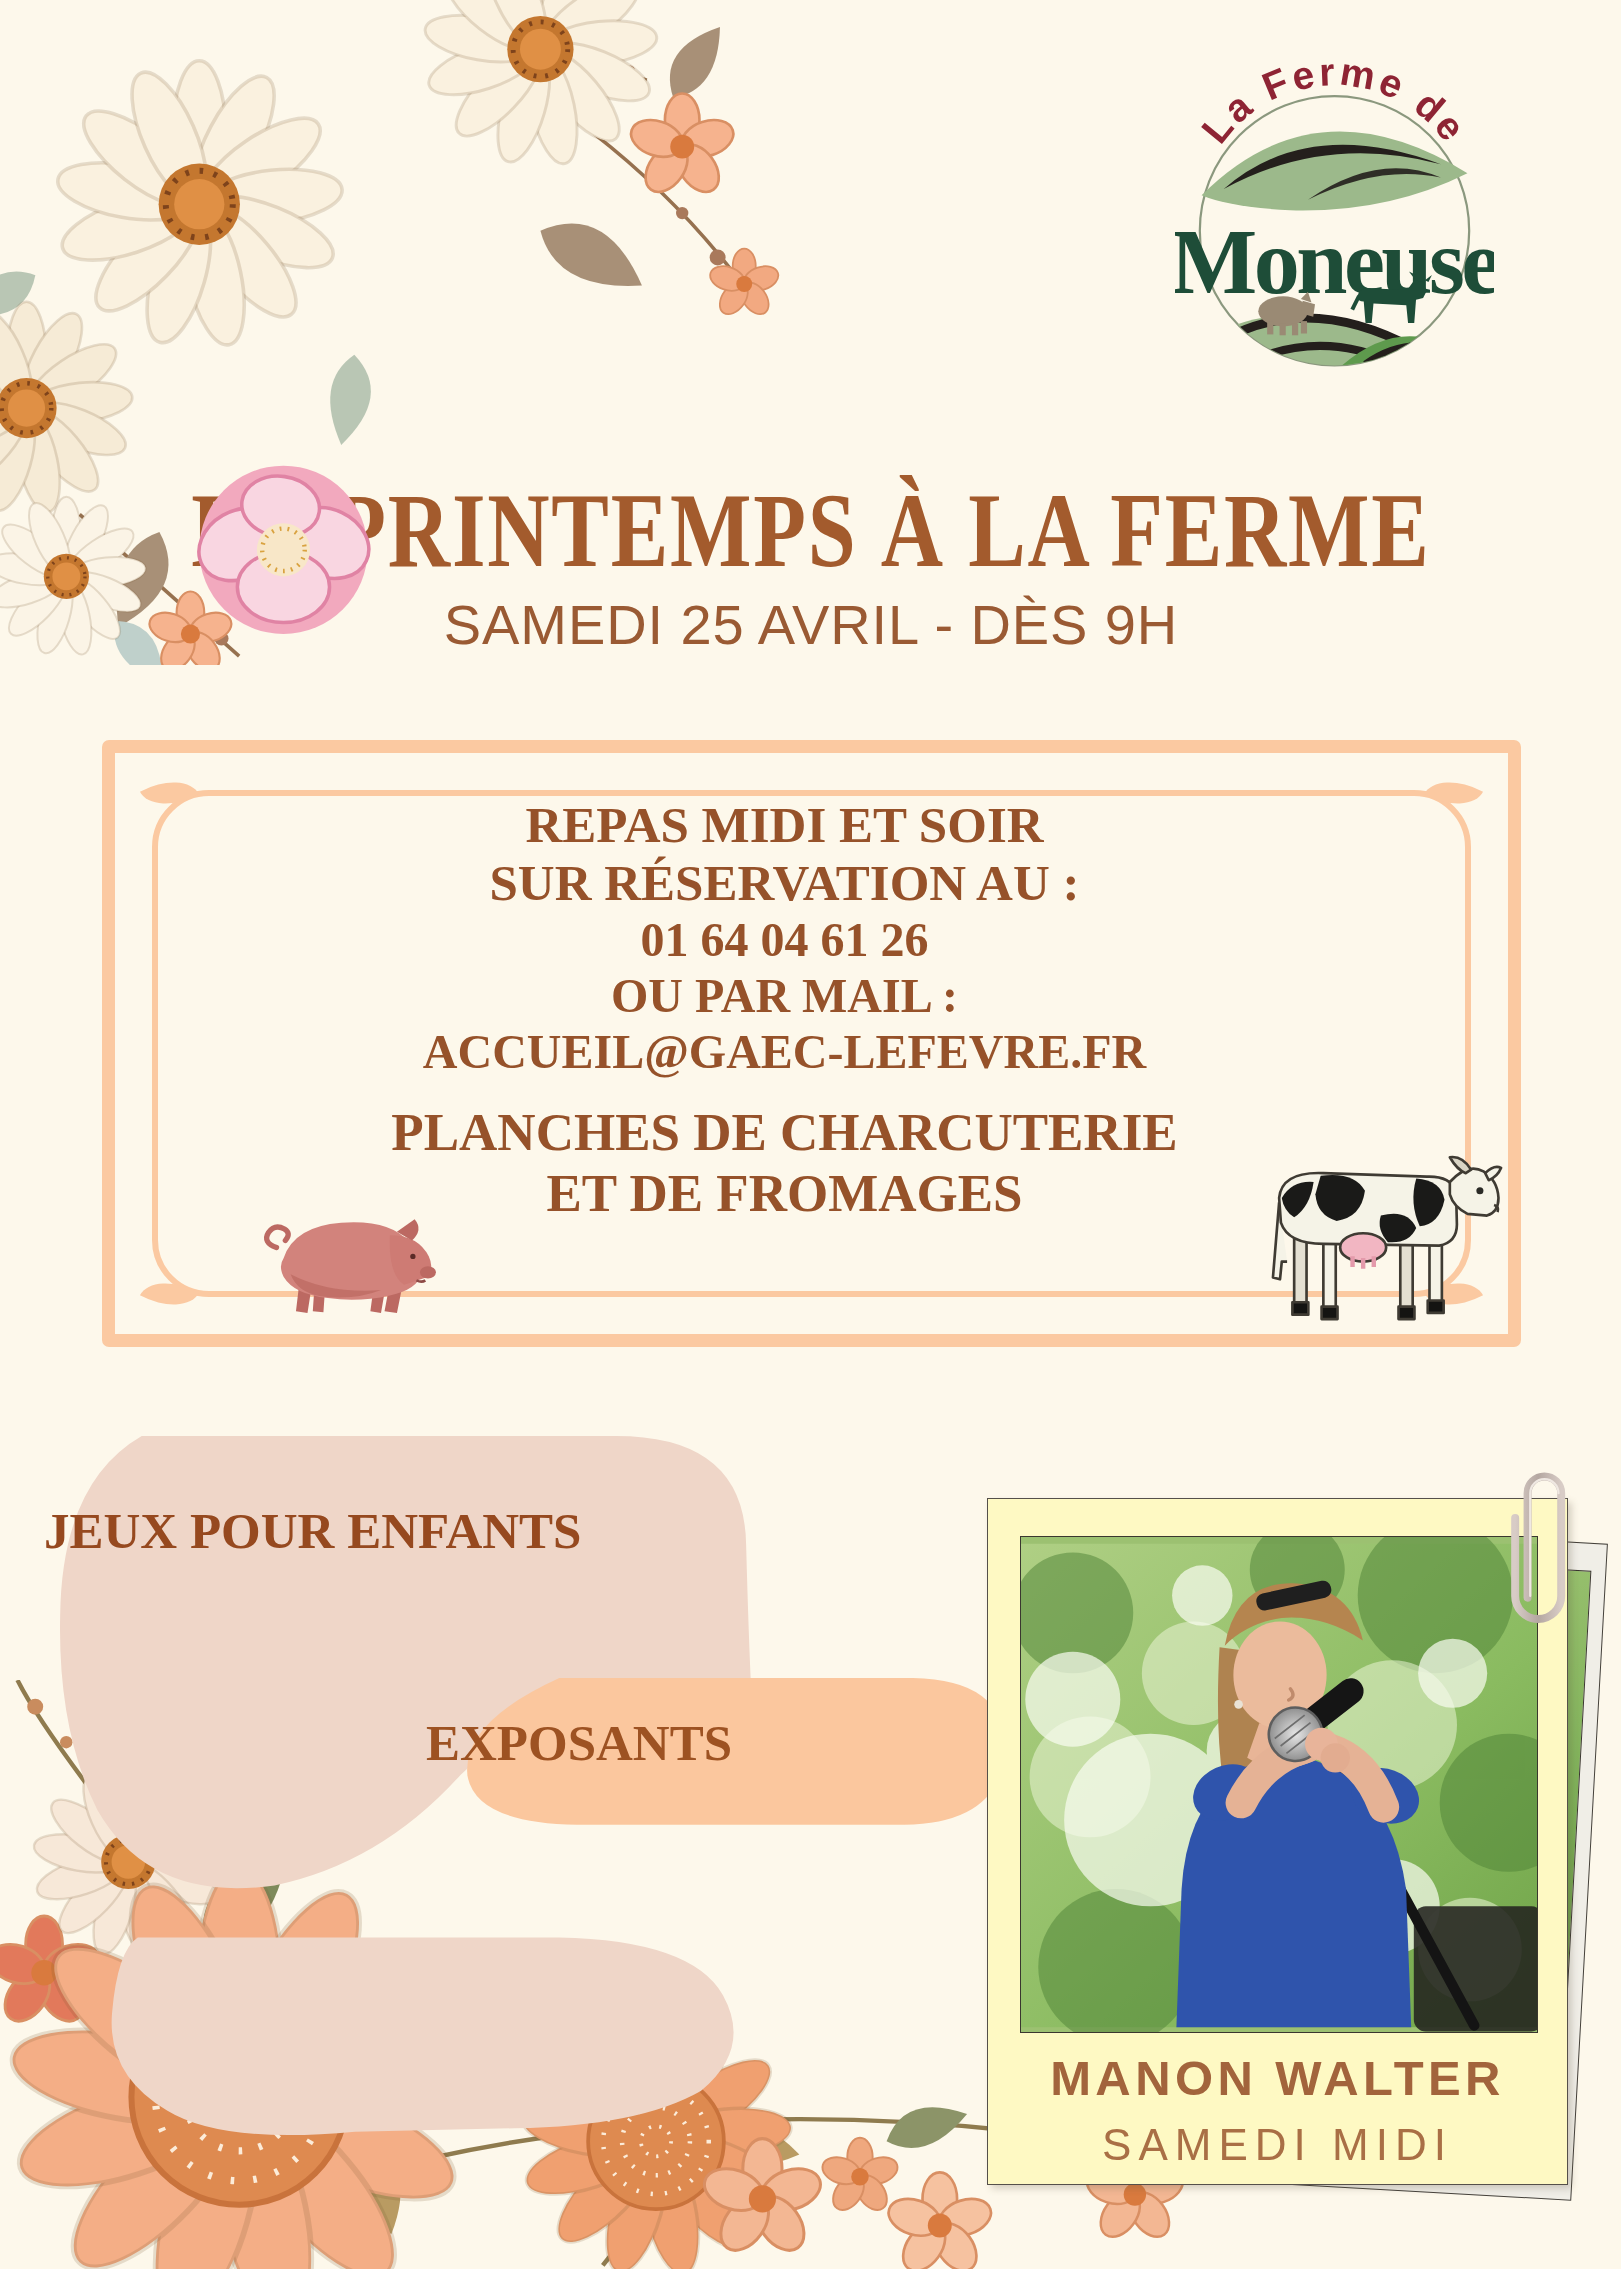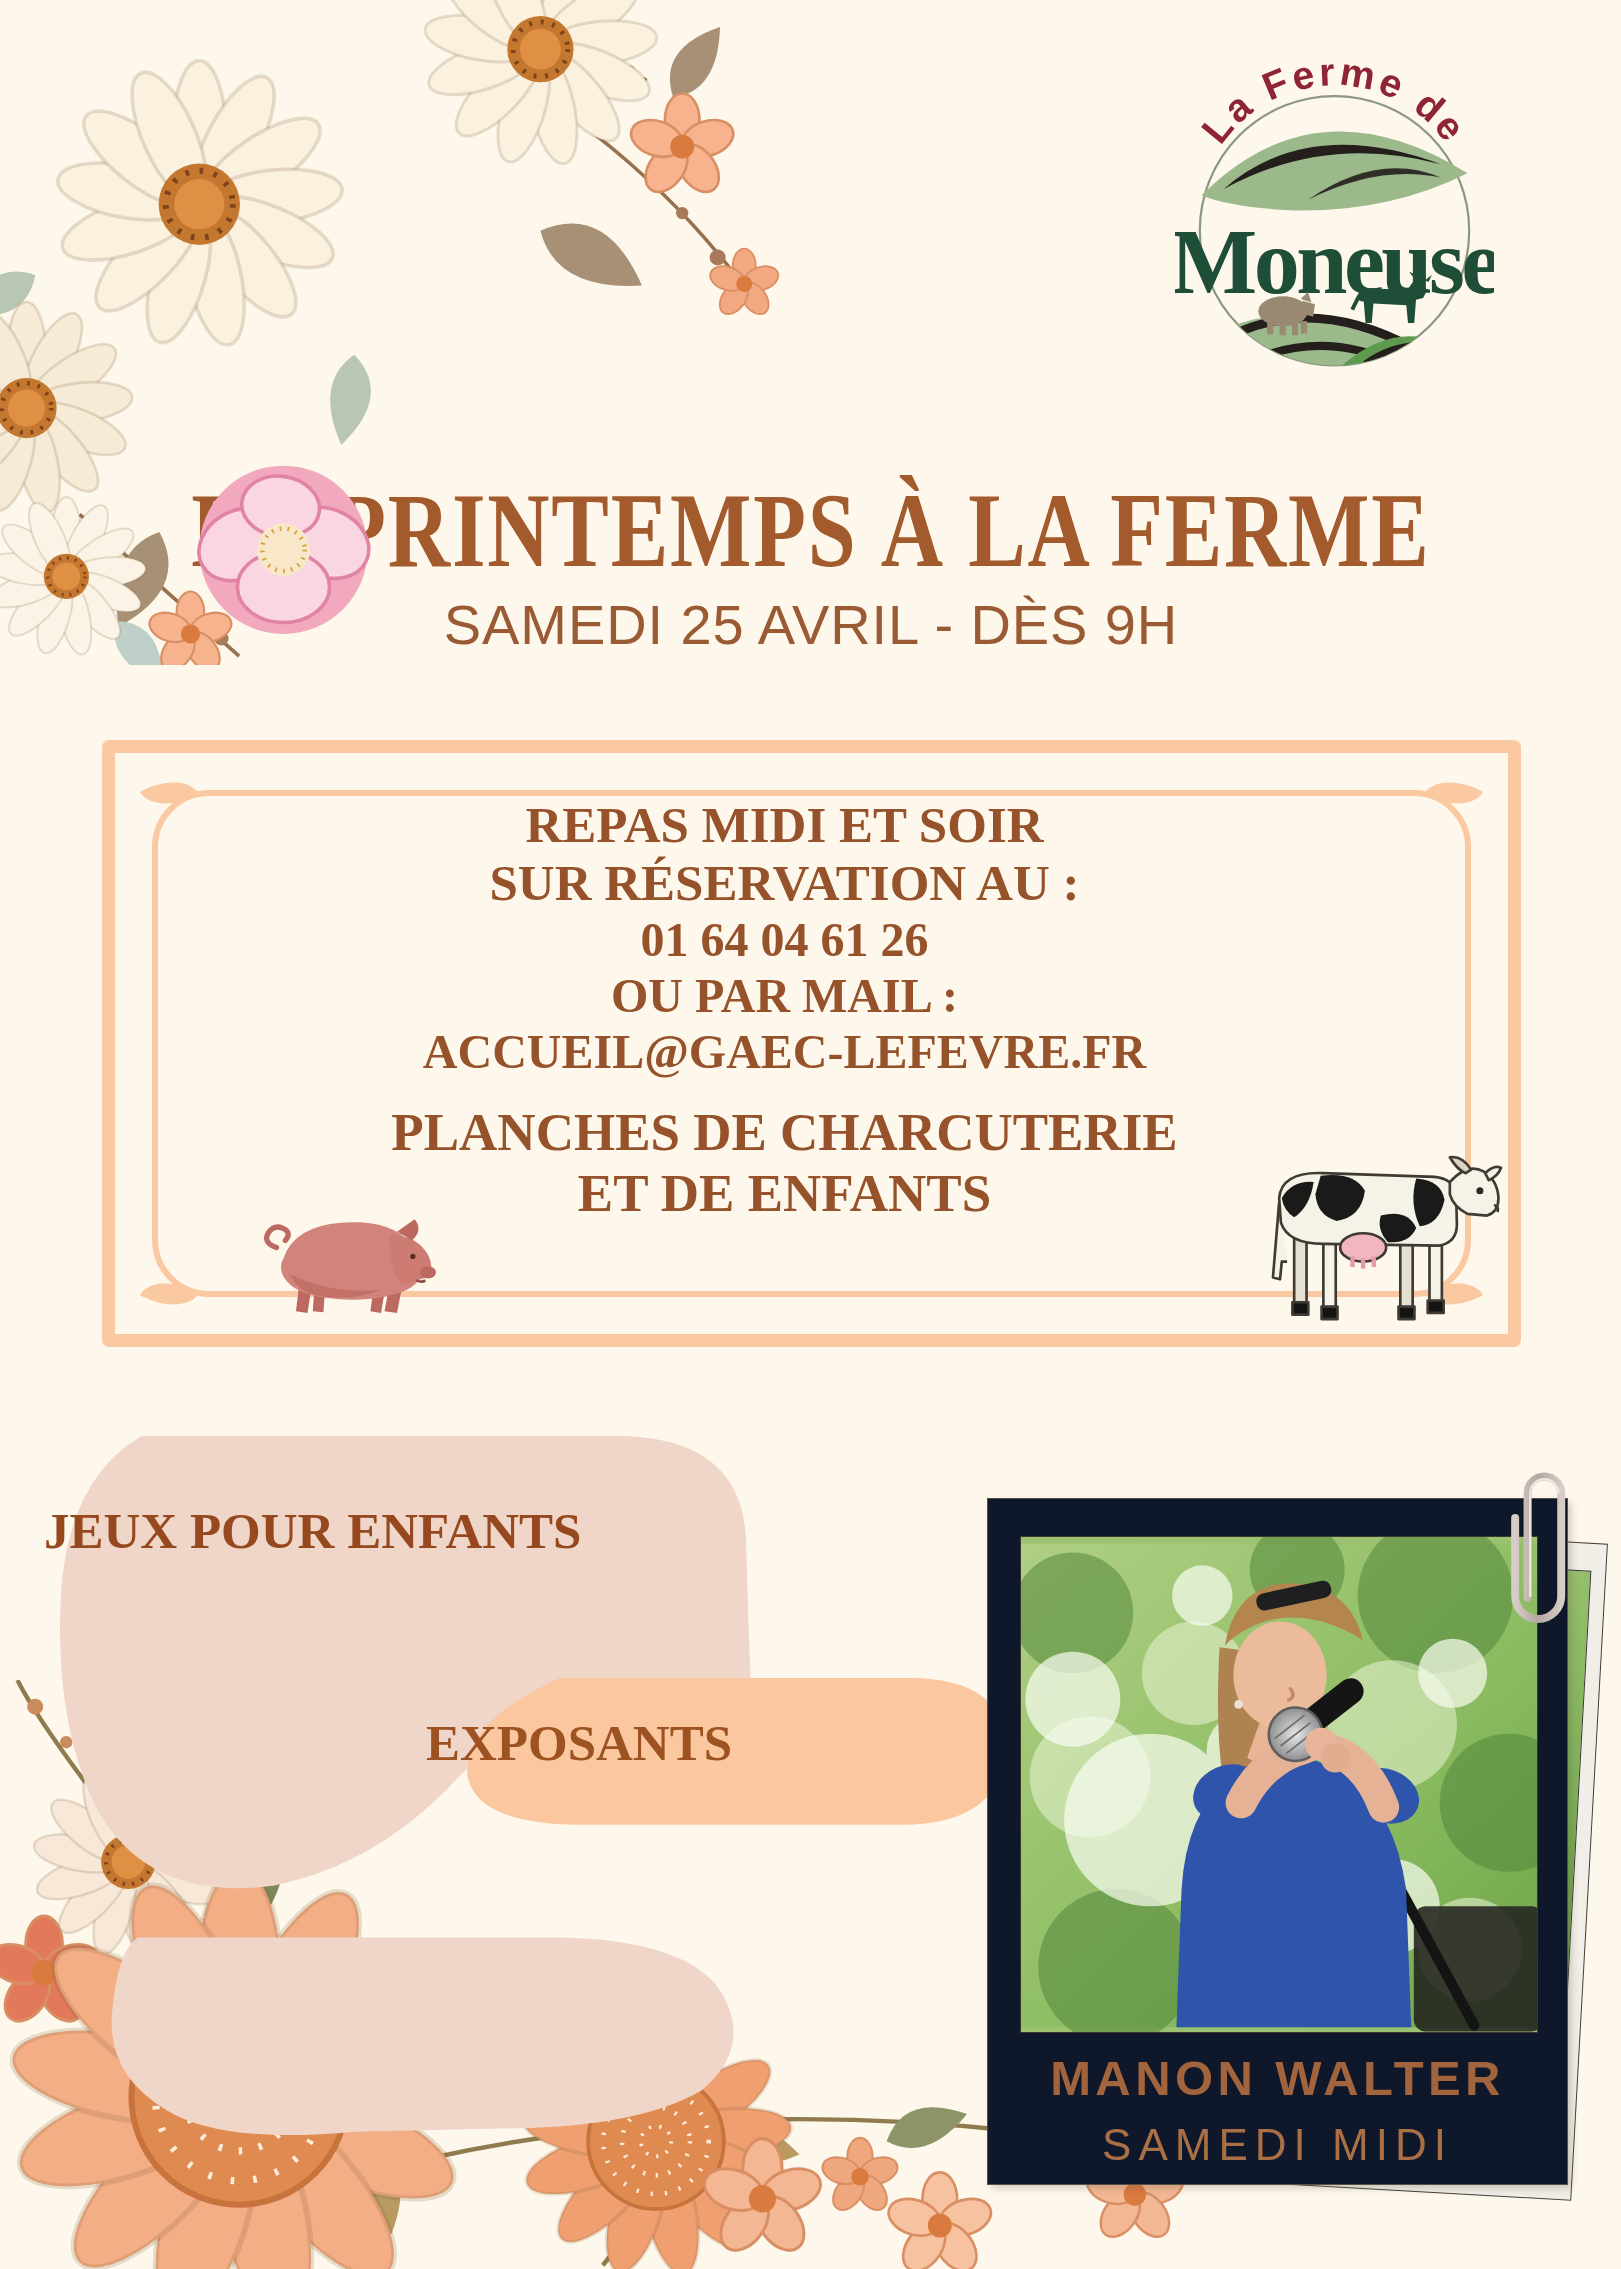--- a/index.html
+++ b/index.html
@@ -37,21 +37,21 @@
               font-family:"Liberation Serif",serif;}
   .lbl-jeux{left:0px;top:73px;width:585px;text-align:left;}
   .lbl-expo{left:0px;top:43px;width:550px;color:#9D5222;}
   .lbl-boutique{left:22px;top:51px;width:621px;text-align:center;color:#8F4520;}
 
   
   .backcard{position:absolute;left:1009px;top:1527px;width:581px;height:658px;background:#F0EEE7;
             border:1.8px solid #45413A;transform:rotate(3.2deg);box-sizing:border-box;}
   .backcard .bphoto{position:absolute;left:14px;top:26.6px;right:14px;bottom:115px;
             background:linear-gradient(160deg,#A9CB7D,#7EB058 60%,#5E8F3E);border:1.8px solid #3A372F;}
-  .polaroid{position:absolute;left:987px;top:1498px;width:581px;height:687px;background:#0f172a;
+  .polaroid{position:absolute;left:987px;top:1498px;width:581px;height:687px;background:#fef9c3;
             border:1.8px solid #55504A;box-sizing:border-box;box-shadow:3.5px 4.4px 7px rgba(90,80,60,.25);}
   .photo{position:absolute;left:32px;top:37px;width:518px;height:497px;border:1.8px solid #3A372F;
          box-sizing:border-box;overflow:hidden;background:#9CC171;}
   .polaroid-name{position:absolute;left:0;top:551px;width:100%;text-align:center;
          font-family:"Liberation Sans",sans-serif;font-weight:bold;font-size:49px;
          letter-spacing:4.4px;color:#A2643C;}
   .polaroid-caption{position:absolute;left:0;top:621px;width:100%;text-align:center;
          font-family:"Liberation Sans",sans-serif;font-size:44px;letter-spacing:7px;color:#A96F45;}
 
   .z1{z-index:1}.z2{z-index:2}.z3{z-index:3}.z4{z-index:4}.z5{z-index:5}.z6{z-index:6}
@@ -211,21 +211,21 @@
       <div class="corner-leaf br"></div>
     </div>
     <div class="box-text">
       <div class="box-line-lg">REPAS MIDI ET SOIR</div>
       <div class="box-line-lg">SUR RÉSERVATION AU :</div>
       <div class="box-line-md">01 64 04 61 26</div>
       <div class="box-line-md">OU PAR MAIL :</div>
       <div class="box-line-md">ACCUEIL@GAEC-LEFEVRE.FR</div>
       <div class="box-gap"></div>
       <div class="box-line-xl">PLANCHES DE CHARCUTERIE</div>
-      <div class="box-line-xl">ET DE ENFANTS</div>
+      <div class="box-line-xl">ET DE FROMAGES</div>
     </div>
 
     <svg class="abs" style="left:142px;top:459px" width="186" height="111" viewBox="0 0 210 125">
       <path d="M22 40 q-16 -6 -9 -17 q7 -10 18 -4 q8 5 1 13" stroke="#BC6962" stroke-width="6" fill="none" stroke-linecap="round"></path>
       <path d="M150 80 l-6 32 14 2 6 -30 Z M48 78 l-4 34 13 2 5 -32 Z M65 82 l-2 30 12 1 2 -29 Z M132 82 l-4 30 12 2 5 -29 Z" fill="#BC6962"></path>
       <path d="M30 52 Q42 16 95 12 Q150 8 172 34 Q192 48 187 68 Q181 88 150 94 Q115 102 80 97 Q42 93 30 73 Q24 61 30 52 Z" fill="#D2837C"></path>
       <path d="M150 26 Q182 26 194 50 Q201 65 190 74 L166 82 Q148 70 150 26 Z" fill="#CE7B74"></path>
       <ellipse cx="193" cy="68" rx="9" ry="7" fill="#BC6962"></ellipse>
       <path d="M158 22 L178 8 Q188 20 175 32 Z" fill="#BC6962"></path>
       <path d="M38 70 Q80 92 140 88 Q110 100 72 95 Q45 90 38 70 Z" fill="#BC6962" opacity=".75"></path>

